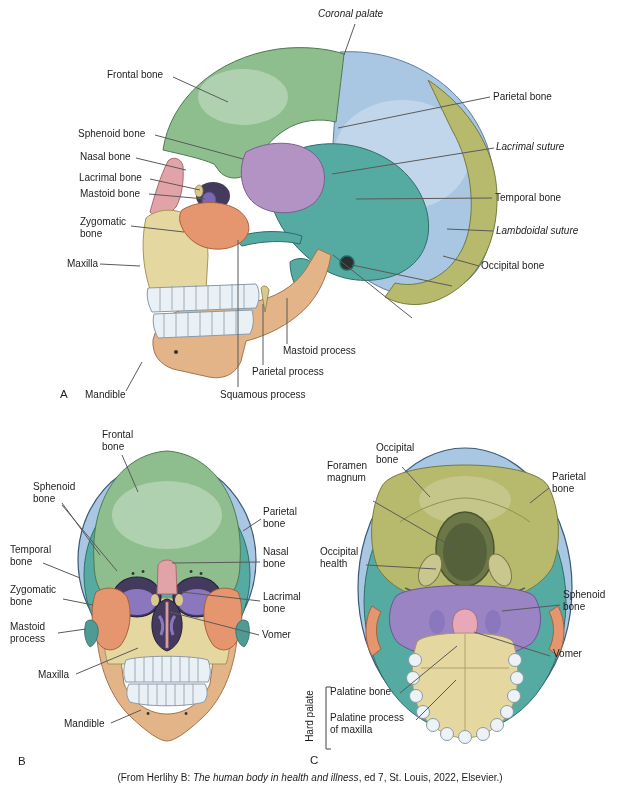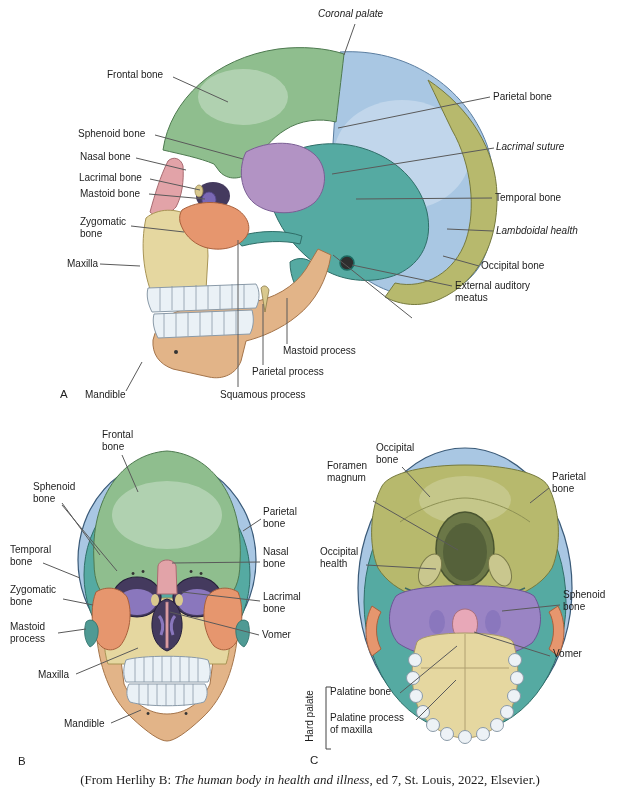--- a/index.html
+++ b/index.html
@@ -4,21 +4,21 @@
 <style>
   html,body{margin:0;padding:0;background:#ffffff;}
   .page{position:relative;width:620px;height:800px;background:#ffffff;overflow:hidden;
         font-family:"Liberation Sans",sans-serif;}
   .art{position:absolute;left:0;top:0;}
   .label{position:absolute;font-size:10px;line-height:1.2;color:#1c1c1c;}
   .italic{font-style:italic;}
   .letter{font-size:11.5px;color:#222;}
   .rot{transform:rotate(-90deg);transform-origin:center center;text-align:center;}
   .caption{position:absolute;left:0;top:772px;width:620px;text-align:center;
-           font-size:13px;color:#1c1c1c;font-family:Liberation Serif, serif;}
+           font-size:10px;color:#1c1c1c;}
 </style>
 </head>
 <body>
 
 <div class="page">
 
 <svg class="art" width="620" height="800" viewBox="0 0 620 800">
 
   <g>
     <path stroke="#5a7da0" stroke-width="1" d="M340,52 C405,48 465,85 487,145 C500,185 498,230 482,262
@@ -194,25 +194,24 @@
 
 <div class="label italic" style="left:318px;top:8px">Coronal palate</div>
 <div class="label" style="left:107px;top:69px">Frontal bone</div>
 <div class="label" style="left:493px;top:91px">Parietal bone</div>
 <div class="label italic" style="left:496px;top:141px">Lacrimal suture</div>
 <div class="label" style="left:78px;top:128px">Sphenoid bone</div>
 <div class="label" style="left:80px;top:151px">Nasal bone</div>
 <div class="label" style="left:79px;top:172px">Lacrimal bone</div>
 <div class="label" style="left:80px;top:188px">Mastoid bone</div>
 <div class="label" style="left:495px;top:192px">Temporal bone</div>
-<div class="label italic" style="left:496px;top:225px">Lambdoidal health</div>
+<div class="label italic" style="left:496px;top:225px">Lambdoidal suture</div>
 <div class="label" style="left:80px;top:216px;width:56px">Zygomatic bone</div>
 <div class="label" style="left:481px;top:260px">Occipital bone</div>
 <div class="label" style="left:67px;top:258px">Maxilla</div>
-<div class="label" style="left:455px;top:280px;width:85px">External auditory meatus</div>
 <div class="label" style="left:283px;top:345px">Mastoid process</div>
 <div class="label" style="left:252px;top:366px">Parietal process</div>
 <div class="label" style="left:220px;top:389px">Squamous process</div>
 <div class="label" style="left:85px;top:389px">Mandible</div>
 <div class="label letter" style="left:60px;top:388px">A</div>
 
 <div class="label" style="left:102px;top:429px;width:42px">Frontal bone</div>
 <div class="label" style="left:33px;top:481px;width:52px">Sphenoid bone</div>
 <div class="label" style="left:263px;top:506px;width:44px">Parietal bone</div>
 <div class="label" style="left:10px;top:544px;width:50px">Temporal bone</div>

